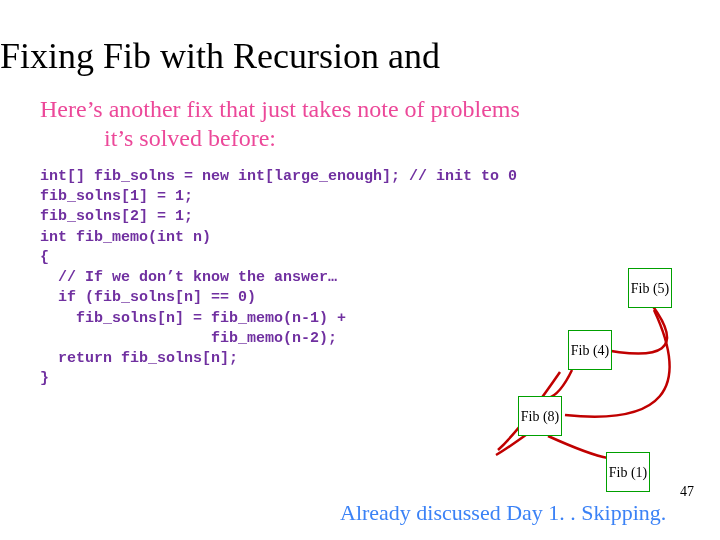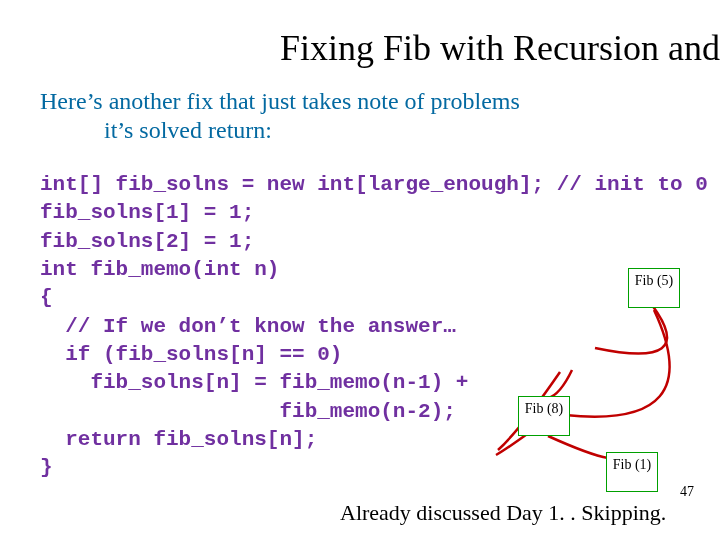--- a/index.html
+++ b/index.html
@@ -5,89 +5,89 @@
   * { box-sizing: border-box; margin: 0; padding: 0; }
   body {
     width: 720px;
     height: 540px;
     background: #fff;
     font-family: "Times New Roman", Times, serif;
     position: relative;
     overflow: hidden;
   }
   .title {
-    text-align: right;
+    text-align: left;
     font-size: 36px;
     color: #000;
-    margin-top: 28px;
+    margin-top: 36px;
     line-height: 1.15;
     font-weight: normal;
   }
   .intro {
     font-size: 24px;
-    color: #0369a1;
+    color: #ec4899;
     margin: 18px 40px 8px 40px;
     line-height: 1.2;
   }
   .intro-cont {
     margin-left: 64px;
   }
   .code {
     font-family: "Courier New", Courier, monospace;
-    font-size: 21px;
+    font-size: 15px;
     font-weight: bold;
     color: #7030a0;
     white-space: pre;
-    margin: 26px 0 0 40px;
+    margin: 14px 0 0 40px;
     line-height: 1.35;
     position: relative;
     z-index: 2;
   }
   .diagram {
     position: absolute;
     left: 0; top: 0;
     width: 720px; height: 540px;
     z-index: 1;
   }
   .node {
     position: absolute;
-    width: 52px;
+    width: 44px;
     height: 40px;
     border: 1.5px solid #00a000;
     background: #fff;
     text-align: center;
     font-family: "Times New Roman", serif;
     font-size: 14px;
     line-height: 1.1;
-    padding-top: 4px;
+    padding-top: 12px;
     z-index: 3;
   }
   .caption {
     position: absolute;
     font-size: 22px;
-    color: #000000;
+    color: #3b82f6;
     font-family: "Times New Roman", serif;
   }
   .pagenum {
     position: absolute;
     font-size: 14px;
     color: #000;
   }
   svg { position:absolute; left:0; top:0; }
 </style>
 </head>
 <body>
 
 <div class="title">
   <span>Fixing Fib with Recursion and</span><br>
 </div>
 
 <div class="intro">
   <div>Here’s another fix that just takes note of problems</div>
-  <div class="intro-cont">it’s solved return:</div>
+  <div class="intro-cont">it’s solved before:</div>
 </div>
 
 <pre class="code">int[] fib_solns = new int[large_enough]; // init to 0
 fib_solns[1] = 1;
 fib_solns[2] = 1;
 int fib_memo(int n)
 {
   // If we don’t know the answer…
   if (fib_solns[n] == 0)
     fib_solns[n] = fib_memo(n-1) +
@@ -103,20 +103,22 @@
 
     <path d="M 572 370 Q 560 395 548 398" stroke="#c00000" stroke-width="2.5" fill="none"></path>
     <path d="M 560 372 Q 520 430 498 450" stroke="#c00000" stroke-width="2.5" fill="none"></path>
 
     <path d="M 530 432 Q 505 450 496 455" stroke="#c00000" stroke-width="2.5" fill="none"></path>
     <path d="M 548 436 Q 590 455 608 458" stroke="#c00000" stroke-width="2.5" fill="none"></path>
   </svg>
 
   <div class="node" style="left:628px; top:268px;">Fib
 (5)</div>
+  <div class="node" style="left:568px; top:330px;">Fib
+(4)</div>
   <div class="node" style="left:518px; top:396px;">Fib
 (8)</div>
   <div class="node" style="left:598px; top:452px;margin-left:8px;">Fib
 (1)</div>
 </div>
 
 <div class="caption" style="left:340px; top:500px;">Already discussed Day 1. . Skipping.</div>
 <div class="pagenum" style="left:680px; top:484px;">47</div>
 
 </body></html>

